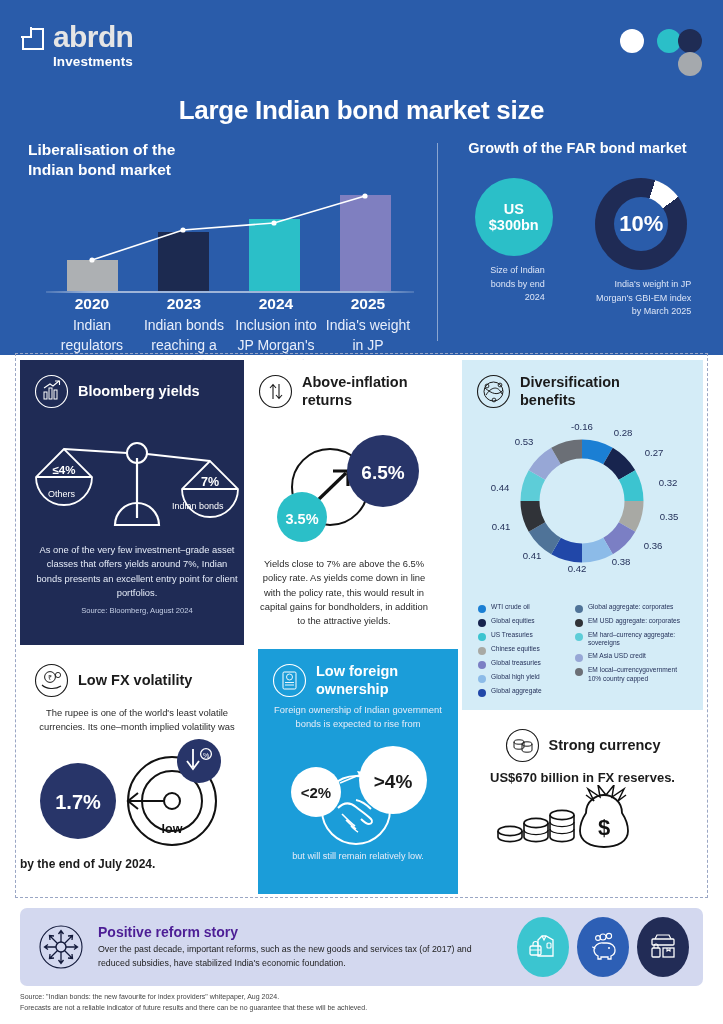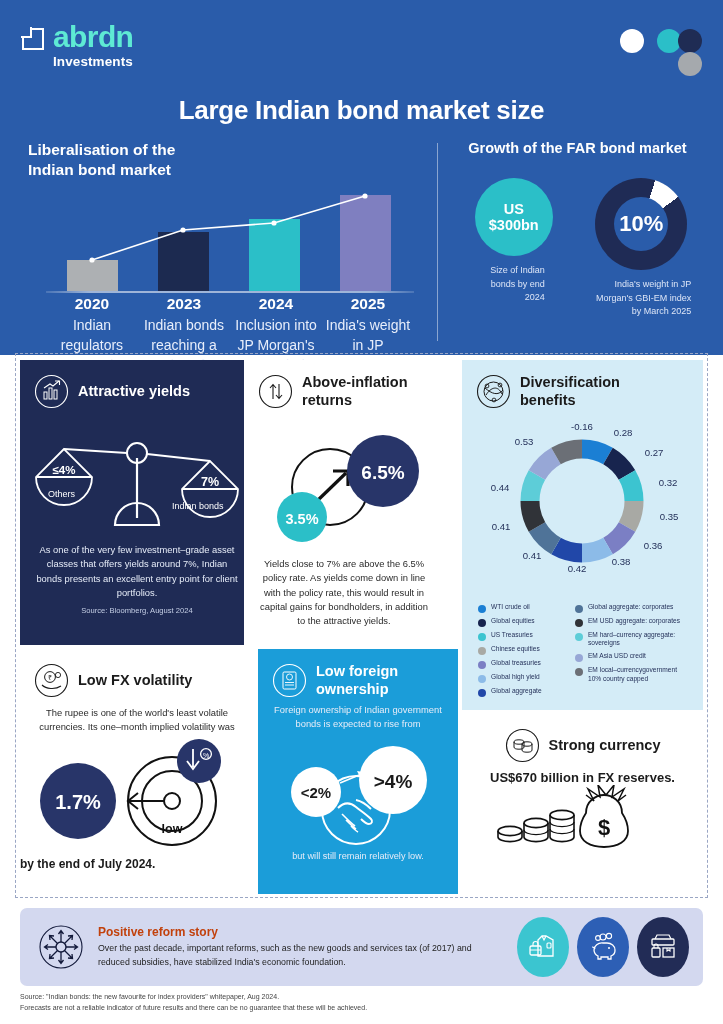--- a/index.html
+++ b/index.html
@@ -14,21 +14,21 @@
   
   .top-panel {
     position: absolute; left:0; top:0; width:723px; height:355px;
     background: #2a5caa;
   }
   .brand { position:absolute; left:22px; top:22px; display:flex; align-items:flex-start; gap:9px; }
   .brand-mark { width:22px; height:22px; margin-top:6px; position:relative; }
   .brand-mark .sq { position:absolute; inset:0; border:2.5px solid #fff; }
   .brand-mark .notch { position:absolute; left:-1px; top:-1px; width:11px; height:11px; background:#2a5caa; border-right:2.5px solid #fff; border-bottom:2.5px solid #fff;}
   .brand-text { display:flex; flex-direction:column; }
-  .brand-name { color:#5eead4; font-size:30px; font-weight:700; letter-spacing:-0.6px; line-height:1.0; }
+  .brand-name { color:#e5e5e5; font-size:30px; font-weight:700; letter-spacing:-0.6px; line-height:1.0; }
   .brand-sub { color:#fff; font-size:13.5px; font-weight:700; letter-spacing:0.1px; margin-top:2px; }
 
   .dots { position:absolute; right:28px; top:25px; width:75px; height:55px; }
   .dot { position:absolute; border-radius:50%; width:24px; height:24px; }
   .dot.d1 { left:0px;  top:4px;  background:#ffffff; }
   .dot.d2 { left:37px; top:4px;  background:#2bbfc8; }
   .dot.d3 { left:58px; top:4px;  background:#1f2c54; }
   .dot.d4 { left:58px; top:27px; background:#a5a9ad; }
 
   .main-title {
@@ -123,21 +123,21 @@
   
   .sc-big { font-size:13px; font-weight:700; color:#1b1b1b; text-align:center; margin-top:7px; }
 
   
   .reform {
     position:absolute; left:20px; top:908px; width:683px; height:78px;
     background:#d3d8ef; border-radius:7px; display:flex; align-items:center;
   }
   .reform-ico { margin-left:18px; width:46px; height:46px; flex:0 0 46px; }
   .reform-txt { margin-left:14px; width:400px; }
-  .reform-title { font-size:12px; font-weight:700; color:#c2410c; margin-bottom:3px; }
+  .reform-title { font-size:14px; font-weight:700; color:#4c1d95; margin-bottom:3px; }
   .reform-body { font-size:8.8px; color:#222; line-height:1.58; }
   .reform-icons { position:absolute; right:14px; top:9px; display:flex; gap:8px; }
   .ricon { width:52px; height:60px; border-radius:50%; display:flex; align-items:center; justify-content:center; }
   .ricon.r1 { background:#3bc5d0; } .ricon.r2 { background:#2d5fb5; } .ricon.r3 { background:#222c56; }
 
   
   .dash-zone { position:absolute; left:15px; top:353px; width:693px; height:545px;
                border:1px dashed #9aa6c4; pointer-events:none; }
 
   
@@ -245,21 +245,21 @@
       <div class="ico-ring">
         <svg width="35" height="35" viewBox="0 0 35 35">
           <circle cx="17.5" cy="17.5" r="16" fill="none" stroke="#fff" stroke-width="1.1"></circle>
           <rect x="10" y="18" width="3" height="7" fill="none" stroke="#fff" stroke-width="1"></rect>
           <rect x="15" y="14" width="3" height="11" fill="none" stroke="#fff" stroke-width="1"></rect>
           <rect x="20" y="16" width="3" height="9" fill="none" stroke="#fff" stroke-width="1"></rect>
           <path d="M10 14 L16 10 L19 12 L25 7" fill="none" stroke="#fff" stroke-width="1.1"></path>
           <path d="M21 7 L25.5 7 L25.5 11" fill="none" stroke="#fff" stroke-width="1.1"></path>
         </svg>
       </div>
-      <div class="card-title t-white">Attractive yields</div>
+      <div class="card-title t-white">Bloomberg yields</div>
     </div>
 
     <div class="scale-wrap">
       <svg width="234" height="130" viewBox="0 0 234 130">
         <line x1="117" y1="45" x2="117" y2="105" stroke="#fff" stroke-width="2.2"></line>
         <path d="M95 112 a22 22 0 0 1 44 0 z" fill="none" stroke="#fff" stroke-width="2.2"></path>
         <line x1="95" y1="112" x2="139" y2="112" stroke="#fff" stroke-width="2.2"></line>
         <circle cx="117" cy="40" r="10" fill="none" stroke="#fff" stroke-width="2"></circle>
         <line x1="44" y1="36" x2="107" y2="40" stroke="#fff" stroke-width="1.8"></line>
         <line x1="127" y1="41" x2="190" y2="48" stroke="#fff" stroke-width="1.8"></line>

